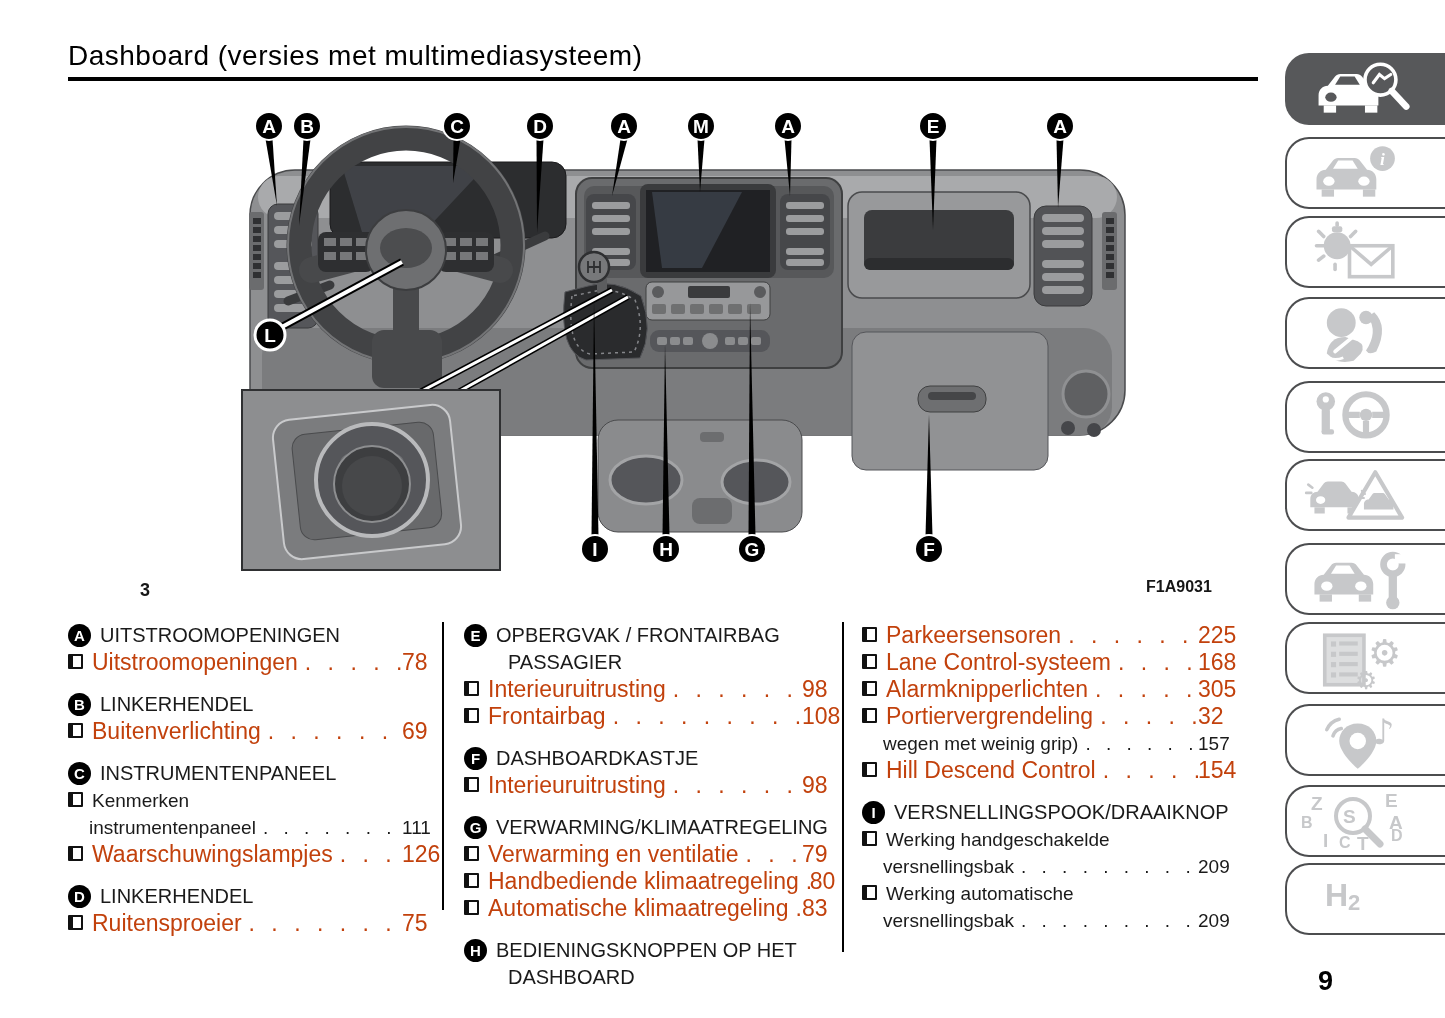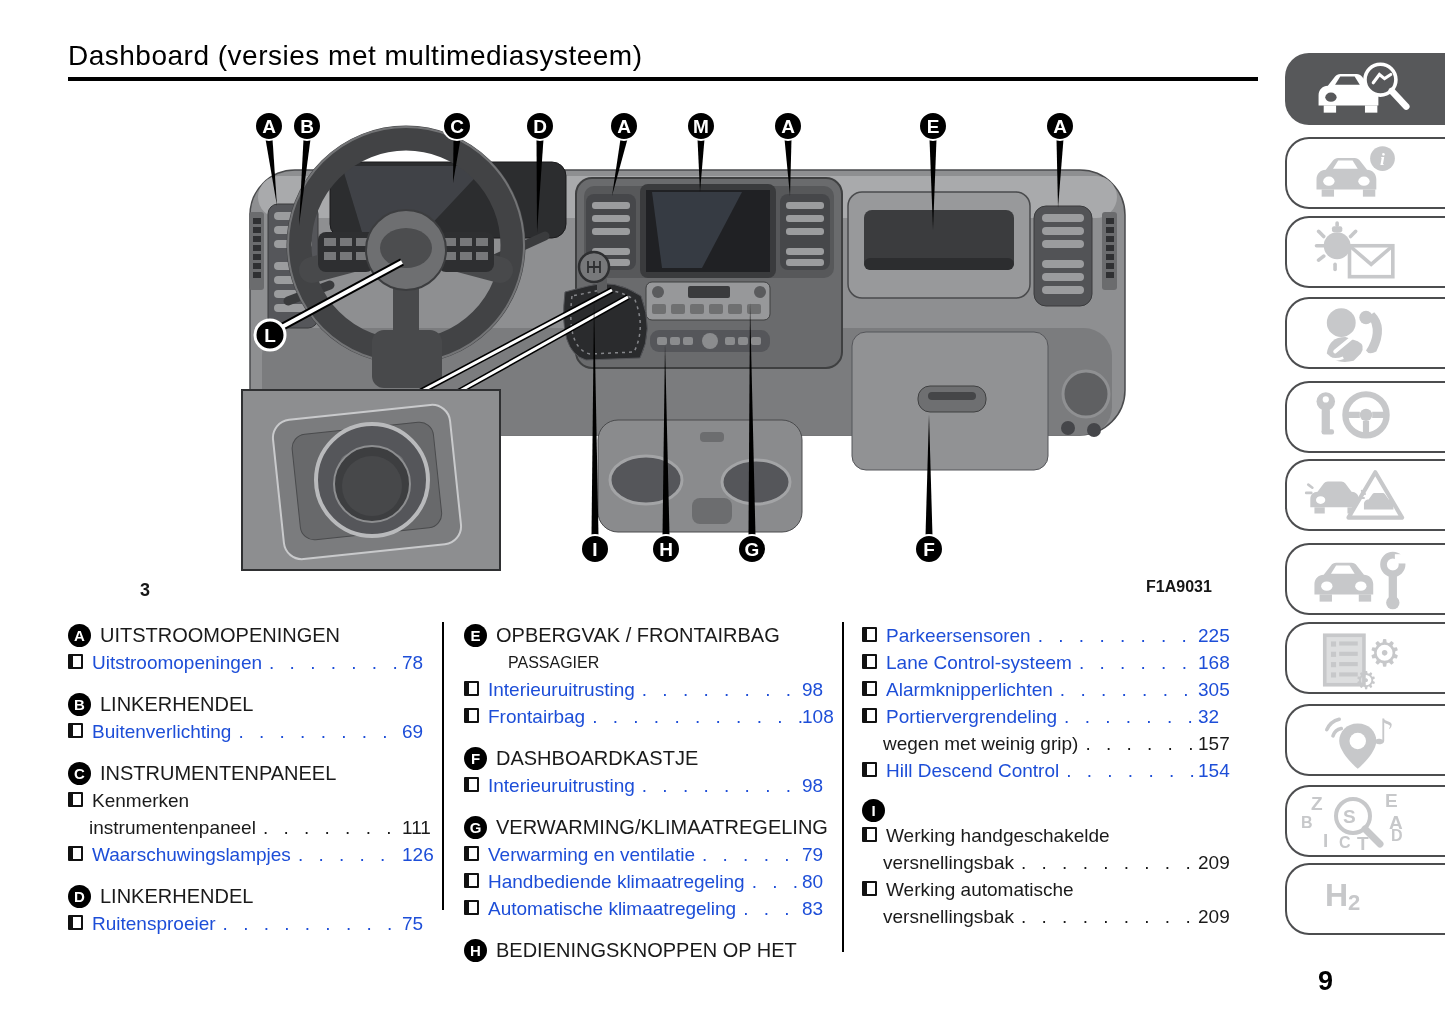--- a/index.html
+++ b/index.html
@@ -27,22 +27,22 @@
   .vdiv{width:2px;background:#000;}
   .vdiv.d1{height:288px;}
   .vdiv.d2{height:330px;}
   .sec{margin-bottom:15px;}
   .sec-head{display:flex;align-items:center;gap:9px;font-size:20px;line-height:27px;color:#1a1a1a;}
   .badge{
     flex:0 0 auto;width:23px;height:23px;border-radius:50%;background:#000;color:#fff;
     display:inline-flex;align-items:center;justify-content:center;
     font-size:15px;font-weight:bold;
   }
-  .sec-title2{font-size:16px;line-height:27px;padding-left:44px;color:#1a1a1a;}
-  .item{display:flex;align-items:baseline;font-size:19px;line-height:27px;color:#1d4ed8;}
+  .sec-title2{font-size:20px;line-height:27px;padding-left:44px;color:#1a1a1a;}
+  .item{display:flex;align-items:baseline;font-size:23px;line-height:27px;color:#c2410c;}
   .row1{display:flex;align-items:baseline;font-size:19px;line-height:27px;color:#1a1a1a;}
   .row2{display:flex;align-items:baseline;font-size:19px;line-height:27px;padding-left:21px;color:#1a1a1a;}
   .chk{
     flex:0 0 auto;width:8px;height:11px;align-self:center;margin-right:9px;margin-top:-2px;
     border:2px solid #111;border-left:5px solid #111;border-radius:1px;
   }
   .lbl{white-space:nowrap;}
   .dots{flex:1 1 auto;overflow:hidden;white-space:nowrap;letter-spacing:5px;padding:0 4px 0 7px;min-width:0;}
   .pg{flex:0 0 auto;min-width:40px;text-align:left;}
   
@@ -437,20 +437,21 @@
           <span class="lbl">Automatische klimaatregeling</span>
           <span class="dots">. . . . . . . . . . . . . . . . . . . . . . . . . . . . . . . . . . . . . . . . . . . . . . . . . . . . . . . . . . . .</span>
           <span class="pg">83</span>
         </div>
       </div>
       <div class="sec">
         <div class="sec-head">
           <span class="badge">H</span>
           <span class="sec-title">BEDIENINGSKNOPPEN OP HET</span>
         </div>
+        <div class="sec-title2">DASHBOARD</div>
       </div>
     </div>
   <div class="vdiv d2"></div>
   <div class="col c3">
       <div class="sec">
         <div class="item">
           <span class="chk"></span>
           <span class="lbl">Parkeersensoren</span>
           <span class="dots">. . . . . . . . . . . . . . . . . . . . . . . . . . . . . . . . . . . . . . . . . . . . . . . . . . . . . . . . . . . .</span>
           <span class="pg">225</span>
@@ -483,20 +484,21 @@
         <div class="item">
           <span class="chk"></span>
           <span class="lbl">Hill Descend Control</span>
           <span class="dots">. . . . . . . . . . . . . . . . . . . . . . . . . . . . . . . . . . . . . . . . . . . . . . . . . . . . . . . . . . . .</span>
           <span class="pg">154</span>
         </div>
       </div>
       <div class="sec">
         <div class="sec-head">
           <span class="badge">I</span>
+          <span class="sec-title">VERSNELLINGSPOOK/DRAAIKNOP</span>
         </div>
         <div class="item2">
           <div class="row1">
             <span class="chk"></span>
             <span class="lbl">Werking handgeschakelde</span>
           </div>
           <div class="row2">
             <span class="lbl">versnellingsbak</span>
             <span class="dots">. . . . . . . . . . . . . . . . . . . . . . . . . . . . . . . . . . . . . . . . . . . . . . . . . . . . . . . . . . . .</span>
             <span class="pg">209</span>

